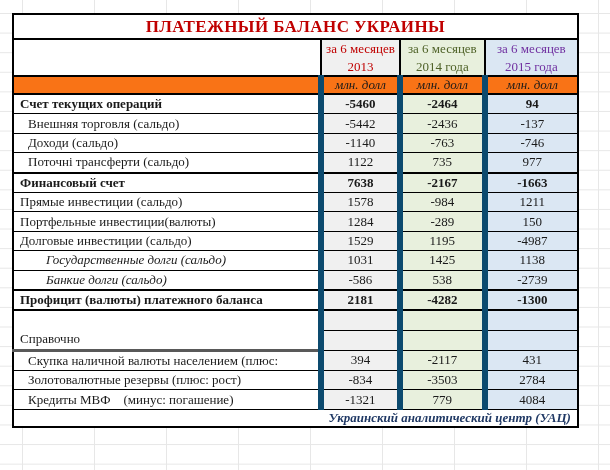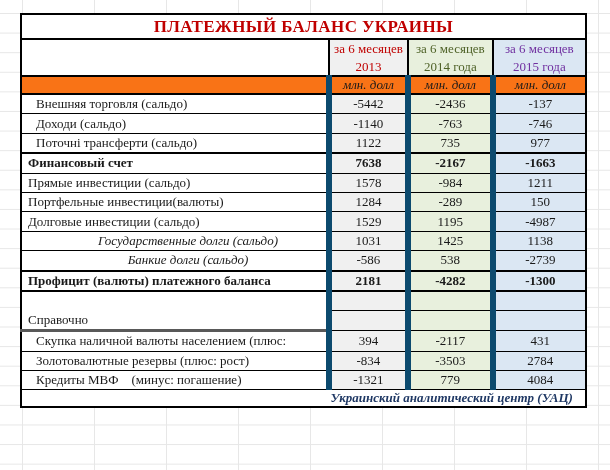--- a/index.html
+++ b/index.html
@@ -11,21 +11,21 @@
   
   .gridbg {
     position:absolute; inset:0;
     background-image:
       linear-gradient(to right, #e7e7e7 1px, transparent 1px),
       linear-gradient(to bottom, #e7e7e7 1px, transparent 1px);
     background-size: 72px 100%, 100% 19.6px;
     background-position: 22px 0, 0 13px;
   }
   table.bptable {
-    position:absolute; left:20px; top:13px;
+    position:absolute; left:12px; top:13px;
     border-collapse:collapse; table-layout:fixed;
     background:#ffffff;
     border:2px solid #000;
   }
   td {
     border:1px solid #000;
     padding:0 4px;
     font-size:13px;
     height:18.4px;
     white-space:nowrap; overflow:hidden;
@@ -46,27 +46,27 @@
   tr.hdr td { border-width:2px; text-align:center; height:34px; line-height:1.35; }
   tr.hdr td.h2013 { color:#c00000; }
   tr.hdr td.h2014 { color:#4f6228; }
   tr.hdr td.h2015 { color:#7030a0; }
   tr.units td { font-style:italic; text-align:center; height:16px; border-bottom:2px solid #000; background:#f97316; }
 
   tr.bold td { font-weight:bold; }
   tr.ttop td { border-top:2px solid #000; }
   tr.tbot td { border-bottom:2px solid #000; }
   tr.ind1 td.lbl { padding-left:14px; }
-  tr.ind2 td.lbl { padding-left:32px; font-style:italic;text-align:center; }
+  tr.ind2 td.lbl { padding-left:32px; font-style:italic; }
   tr.emptyrow td.lbl { border-bottom:none; }
   tr.sprav td.lbl { border-top:none; border-bottom:3px solid #595959; }
 
   tr.footer td {
     text-align:right; font-weight:bold; font-style:italic;
-    color:#1f3864; height:13px; padding-right:12px; background:#fff;
+    color:#1f3864; height:13px; padding-right:6px; background:#fff;
   }
 </style>
 </head>
 <body>
 
 <div class="gridbg"></div>
 
 <table class="bptable">
   <colgroup>
     <col style="width:308px">
@@ -96,20 +96,26 @@
     </td>
   </tr>
 
   <tr class="units">
     <td class="lbl"></td>
     <td class="val">млн. долл</td>
     <td class="val">млн. долл</td>
     <td class="val">млн. долл</td>
   </tr>
 
+  <tr class="bold">
+    <td class="lbl">Счет текущих операций</td>
+    <td class="val c2">-5460</td>
+    <td class="val c3">-2464</td>
+    <td class="val c4">94</td>
+  </tr>
   <tr class="ind1">
     <td class="lbl">Внешняя торговля (сальдо)</td>
     <td class="val c2">-5442</td>
     <td class="val c3">-2436</td>
     <td class="val c4">-137</td>
   </tr>
   <tr class="ind1">
     <td class="lbl">Доходи (сальдо)</td>
     <td class="val c2">-1140</td>
     <td class="val c3">-763</td>

